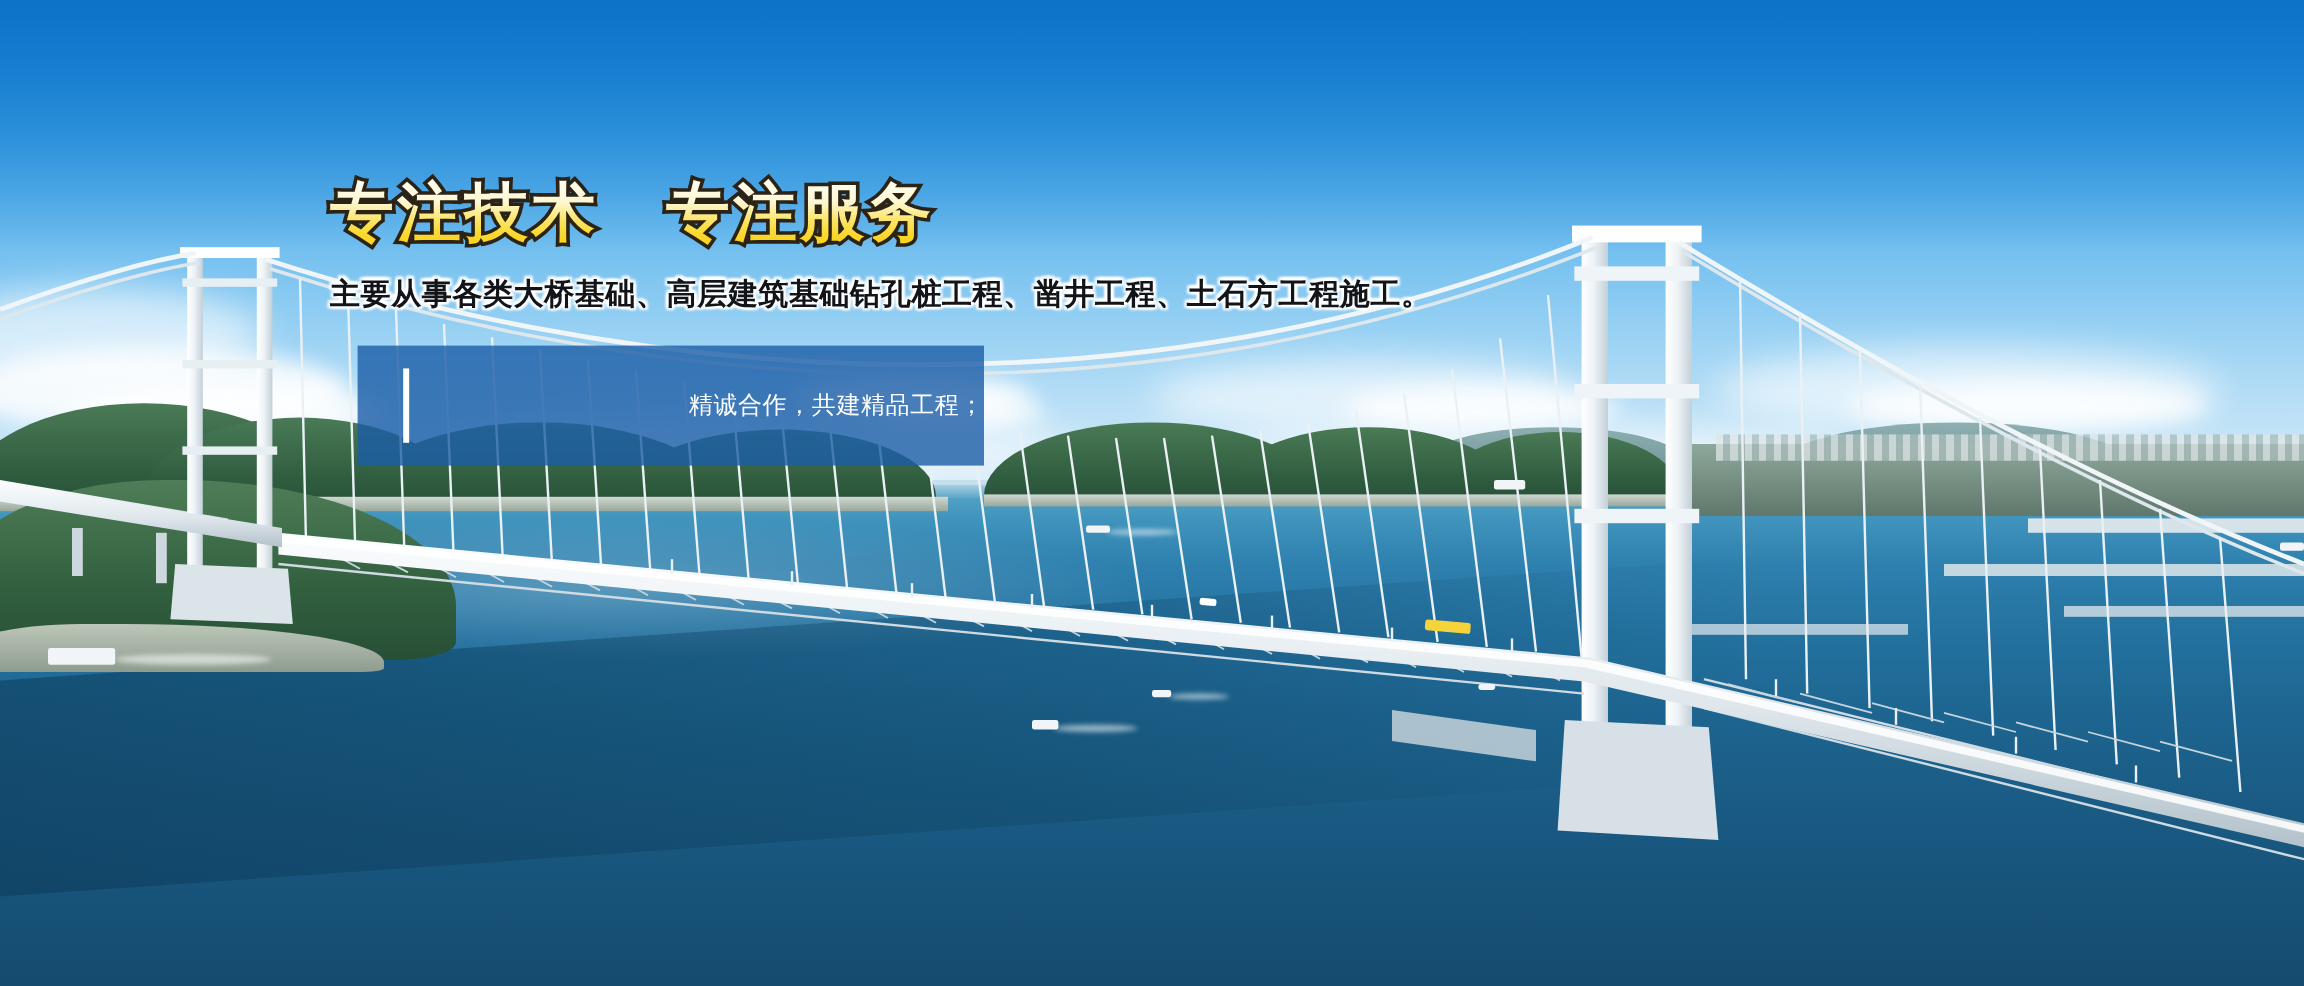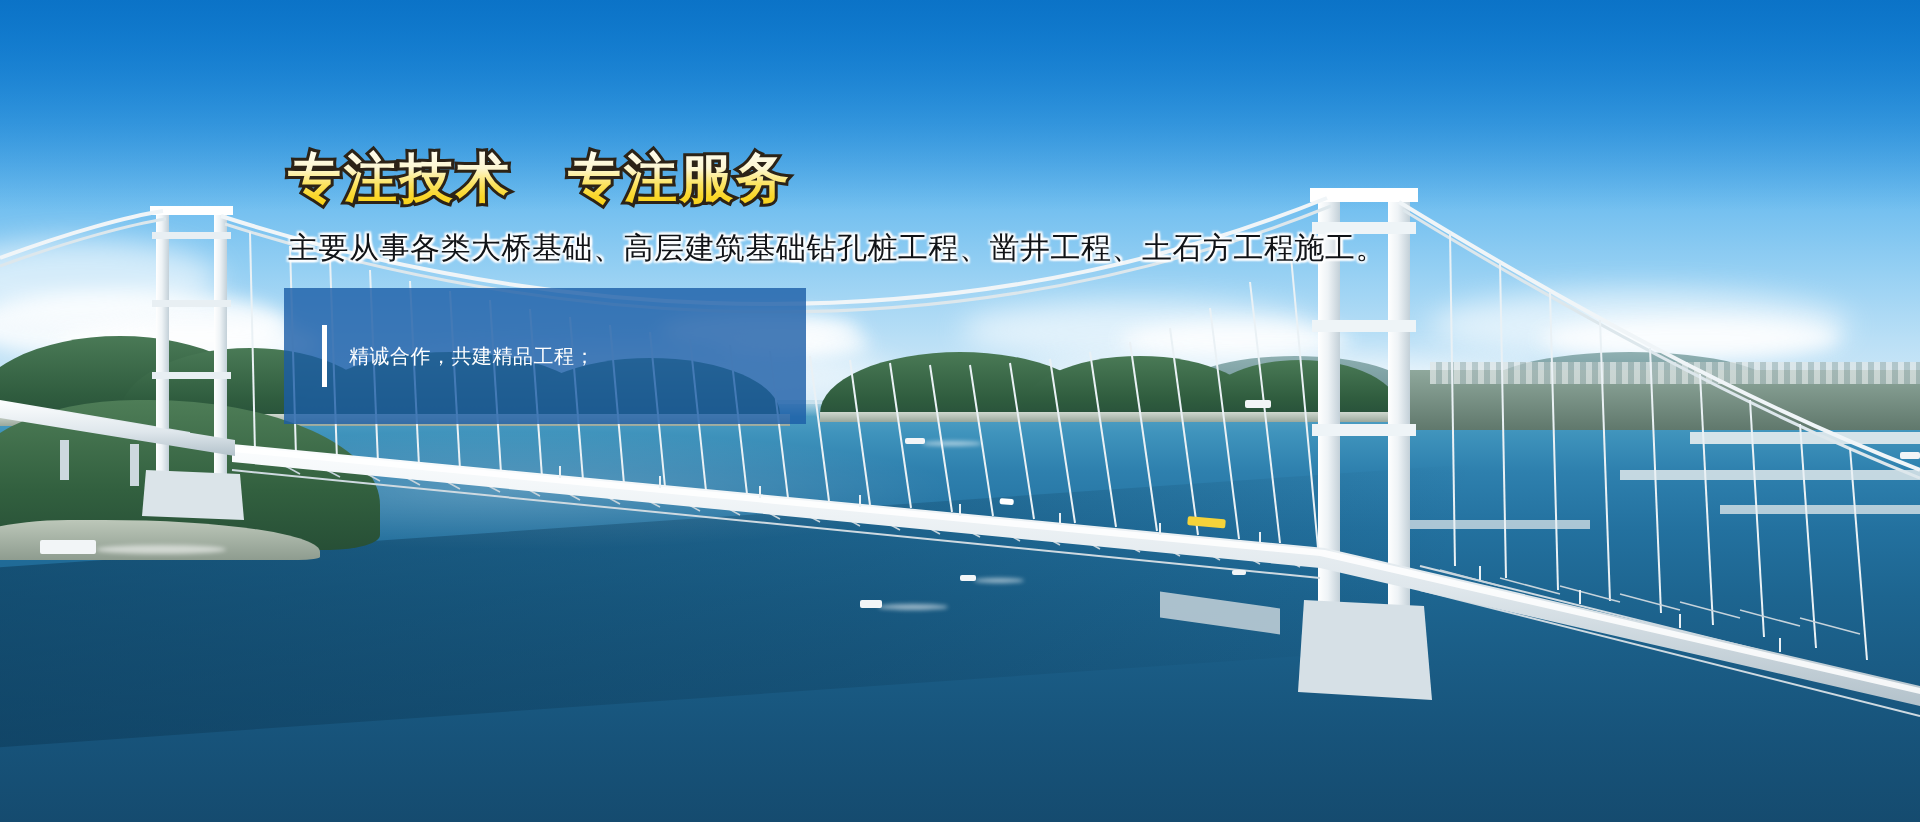--- a/index.html
+++ b/index.html
@@ -86,21 +86,21 @@
     position: absolute;
     background: linear-gradient(to bottom, #cfd8cf, #9aa89c);
   }
 
   
   .bridge-layer { position: absolute; left: 0; top: 0; width: 1920px; height: 822px; }
 
   
   .content {
     position: absolute;
-    left: 288px;
+    left: 275px;
     top: 148px;
     width: 1300px;
   }
   .headline-wrap { position: relative; width: fit-content; }
   .headline-stroke {
     position: absolute; left: 0; top: 0;
     font-size: 53px; font-weight: bold; letter-spacing: 3px; line-height: 1.14;
     color: #2c2317;
     -webkit-text-stroke: 6px #2c2317;
     z-index: 0;
@@ -111,45 +111,46 @@
     font-size: 53px; font-weight: bold; letter-spacing: 3px; line-height: 1.14;
     background: linear-gradient(to bottom, #fffdf2 0%, #fdf7d2 34%, #fce463 60%, #fad72b 80%, #f8d213 100%);
     -webkit-background-clip: text;
     background-clip: text;
     color: transparent;
     white-space: pre;
   }
 
   .subtitle {
     margin-top: 20px;
-    font-size: 30px;
-    font-weight: normal;
+    font-size: 25px;
+    font-weight: bold;
     color: #111418;
     letter-spacing: 0.5px;
     text-shadow:
        2px 0 2px rgba(255,255,255,.95),
       -2px 0 2px rgba(255,255,255,.95),
        0 2px 2px rgba(255,255,255,.95),
        0 -2px 2px rgba(255,255,255,.95),
        2px 2px 2px rgba(255,255,255,.95),
       -2px -2px 2px rgba(255,255,255,.95),
        2px -2px 2px rgba(255,255,255,.95),
       -2px 2px 2px rgba(255,255,255,.95);
     white-space: nowrap;
   }
 
   .quote-box {
     position: absolute;
-    left: 284px;
+    left: 298px;
     top: 288px;
     width: 522px;
-    height: 136px;
+    height: 100px;
     background: rgba(26,92,166,0.80);
     display: flex;
     align-items: center;
+    justify-content: space-between;
   }
   .quote-bar {
     width: 5px;
     height: 62px;
     background: #ffffff;
     margin-left: 38px;
     flex: none;
   }
   .quote-lines {
     margin-left: 22px;

